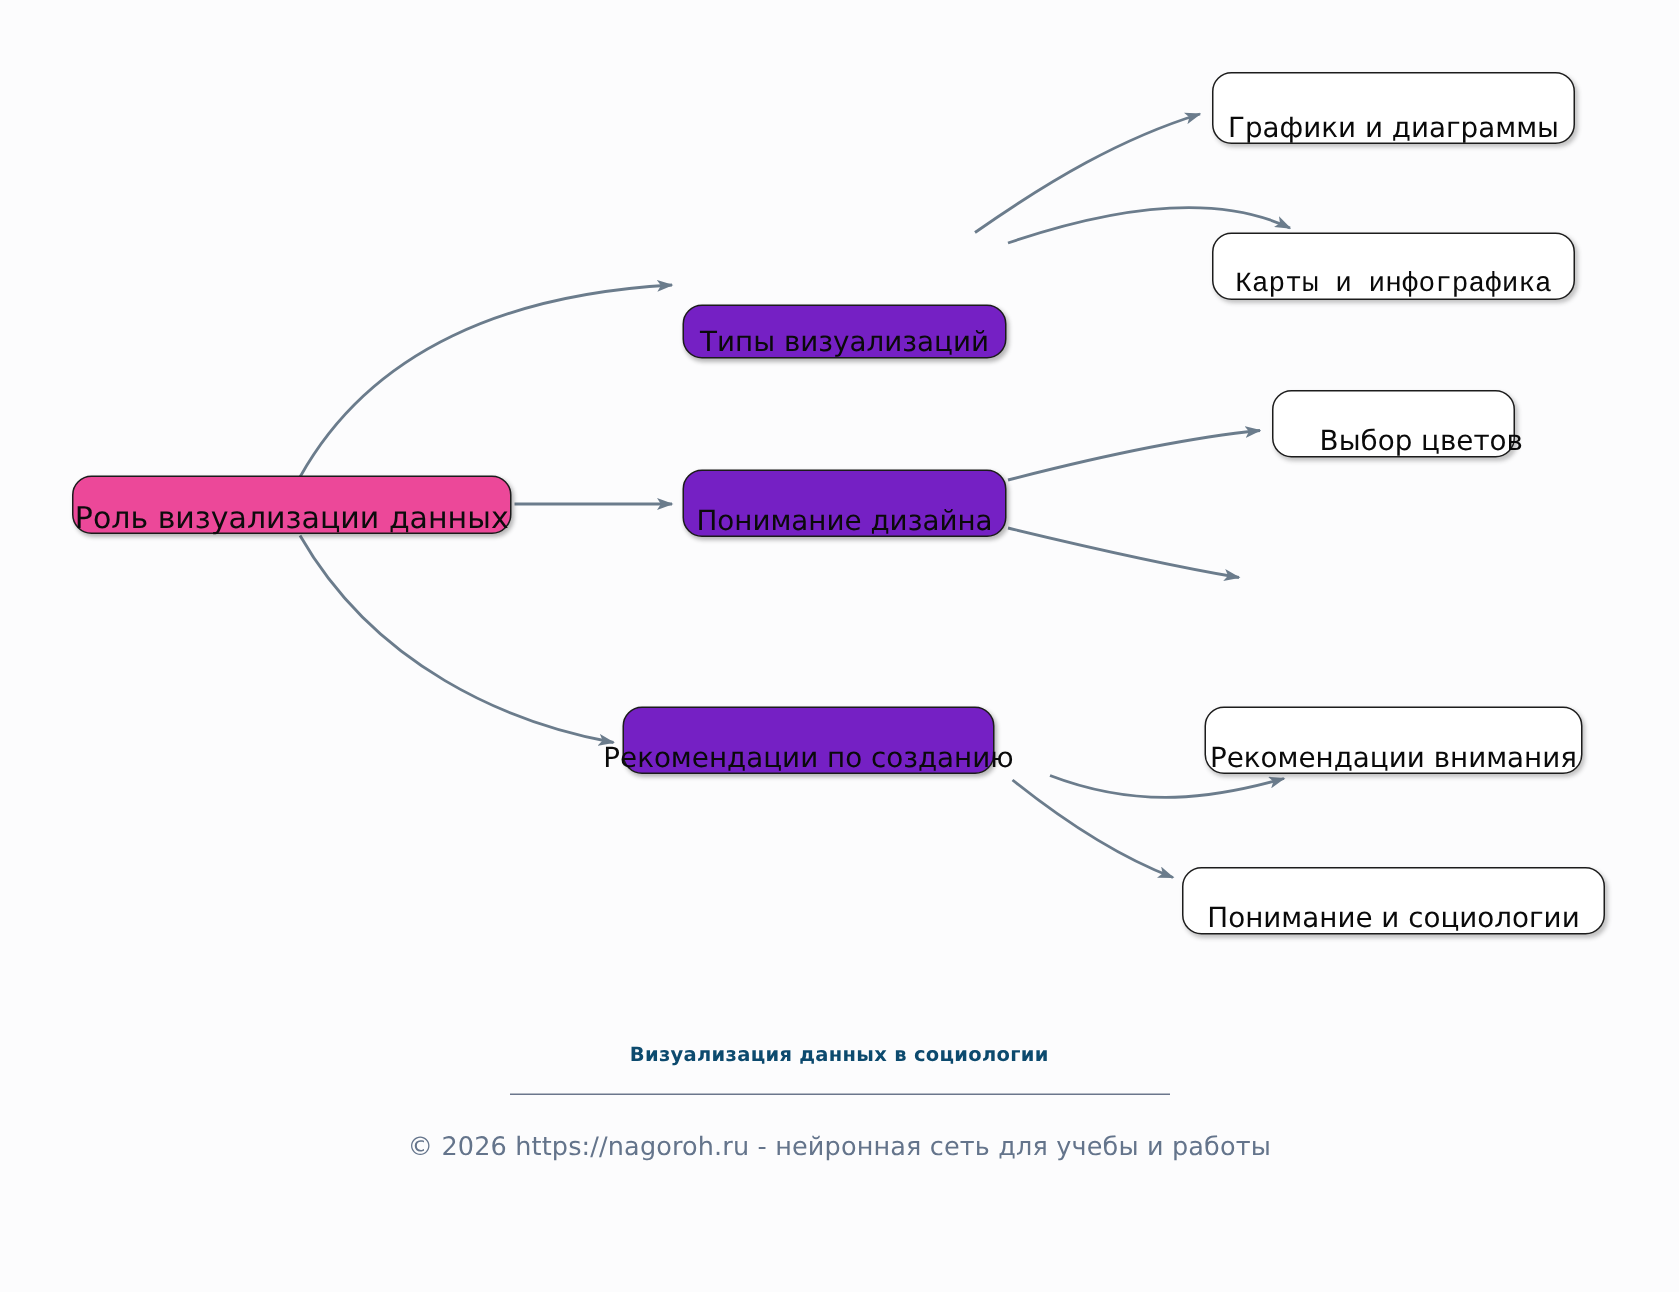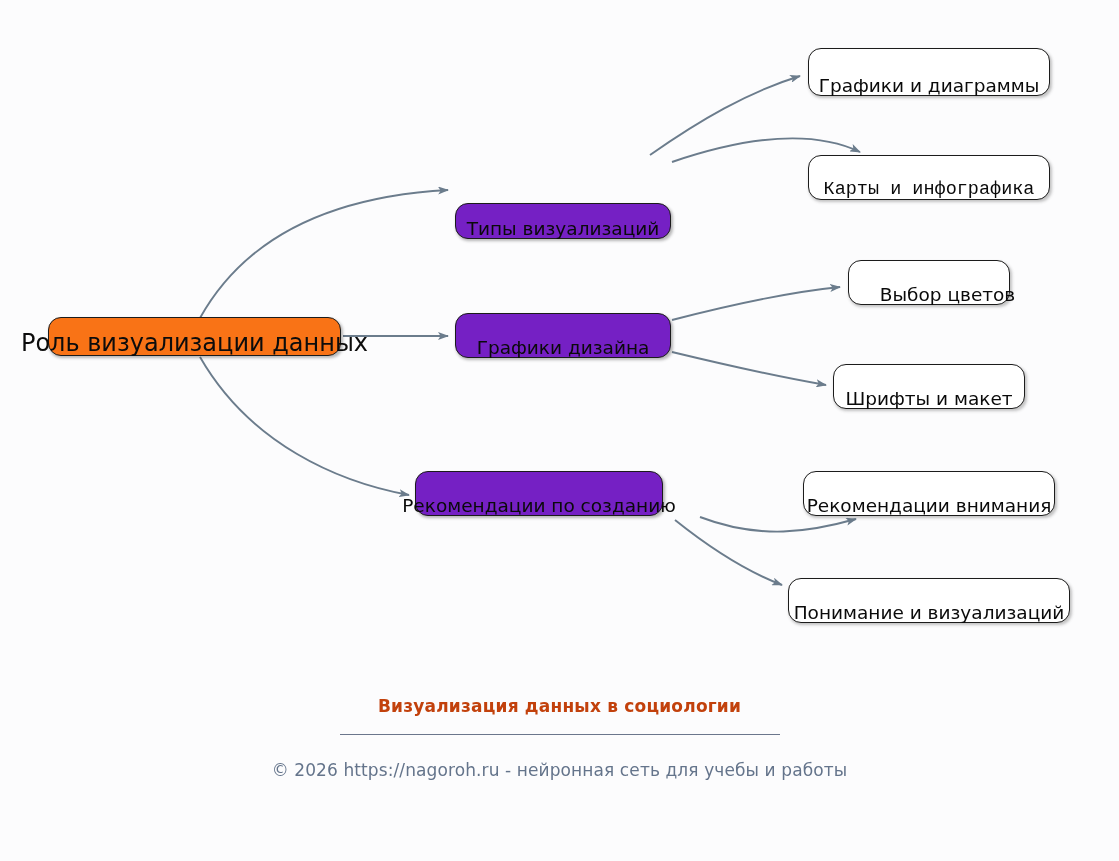--- a/index.html
+++ b/index.html
@@ -45,24 +45,24 @@
     line-height: 1;
   }
 
   .node-label {
     display: block;
     white-space: nowrap;
   }
 
   
   .node-root {
-    background: #f97316;
+    background: #ec4899;
     border: 1.6px solid #1b1b1b;
     color: #0c0c0c;
-    font-size: 24px;
+    font-size: 20px;
     box-shadow: 1.5px 2px 3px rgba(40,40,40,0.33);
   }
 
   
   .node-branch {
     background: #7520c4;
     border: 1.6px solid #1b1b1b;
     color: #0a0a0a;
     font-size: 18.5px;
     box-shadow: 1.5px 2px 3px rgba(40,40,40,0.33);
@@ -79,23 +79,23 @@
 
   
   #footer {
     position: absolute;
     left: 0;
     top: 696px;
     width: 1119px;
     text-align: center;
   }
   #footer-title {
-    font-size: 17px;
+    font-size: 13px;
     font-weight: bold;
-    color: #c2410c;
+    color: #0c4a6e;
     letter-spacing: 0.2px;
     margin: 0;
     padding: 0;
   }
   #footer-divider {
     width: 440px;
     height: 0;
     margin: 18px auto 0 auto;
     border-top: 1.4px solid #6b768c;
   }
@@ -150,41 +150,38 @@
 
   <div class="node node-leaf" style="left:808px; top:48px; width:242px; height:48px;">
     <span class="node-label">Графики и диаграммы</span>
   </div>
 
   <div class="node node-leaf" style="left:808px; top:155px; width:242px; height:45px;font-family:Liberation Mono, monospace;">
     <span class="node-label">Карты и инфографика</span>
   </div>
 
   <div class="node node-branch" style="left:455px; top:313px; width:216px; height:45px;">
-    <span class="node-label">Графики дизайна</span>
+    <span class="node-label">Понимание дизайна</span>
   </div>
 
   <div class="node node-leaf" style="left:848px; top:260px; width:162px; height:45px;padding-left:37px;">
     <span class="node-label">Выбор цветов</span>
   </div>
 
-  <div class="node node-leaf" style="left:833px; top:364px; width:192px; height:45px;">
-    <span class="node-label">Шрифты и макет</span>
-  </div>
 
   <div class="node node-branch" style="left:415px; top:471px; width:248px; height:45px;">
     <span class="node-label">Рекомендации по созданию</span>
   </div>
 
   <div class="node node-leaf" style="left:803px; top:471px; width:252px; height:45px;">
     <span class="node-label">Рекомендации внимания</span>
   </div>
 
   <div class="node node-leaf" style="left:788px; top:578px; width:282px; height:45px;">
-    <span class="node-label">Понимание и визуализаций</span>
+    <span class="node-label">Понимание и социологии</span>
   </div>
 
 </div>
 
 <div id="footer">
   <div id="footer-title">Визуализация данных в социологии</div>
   <div id="footer-divider"></div>
   <div id="footer-copyright">© 2026 https://nagoroh.ru - нейронная сеть для учебы и работы</div>
 </div>
 

